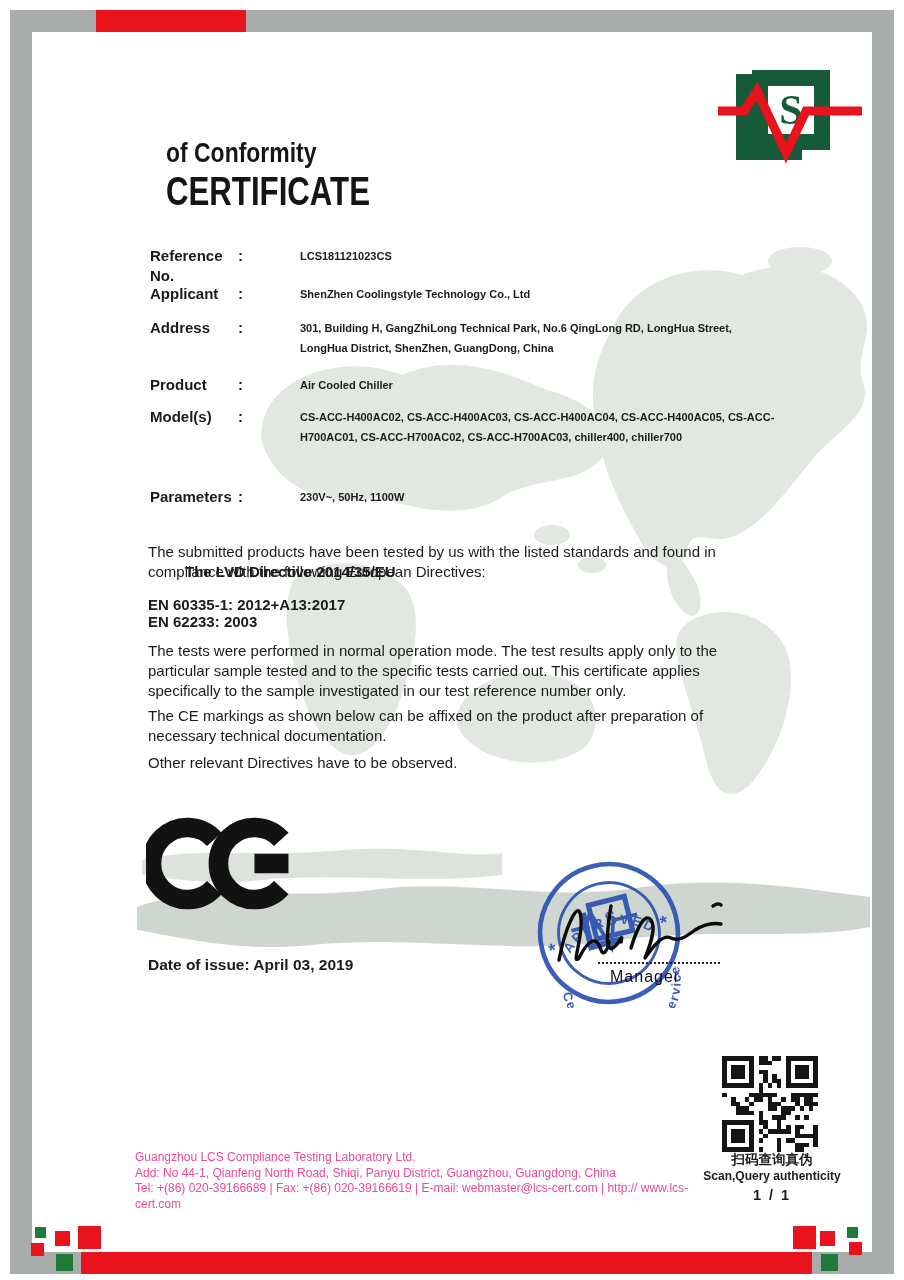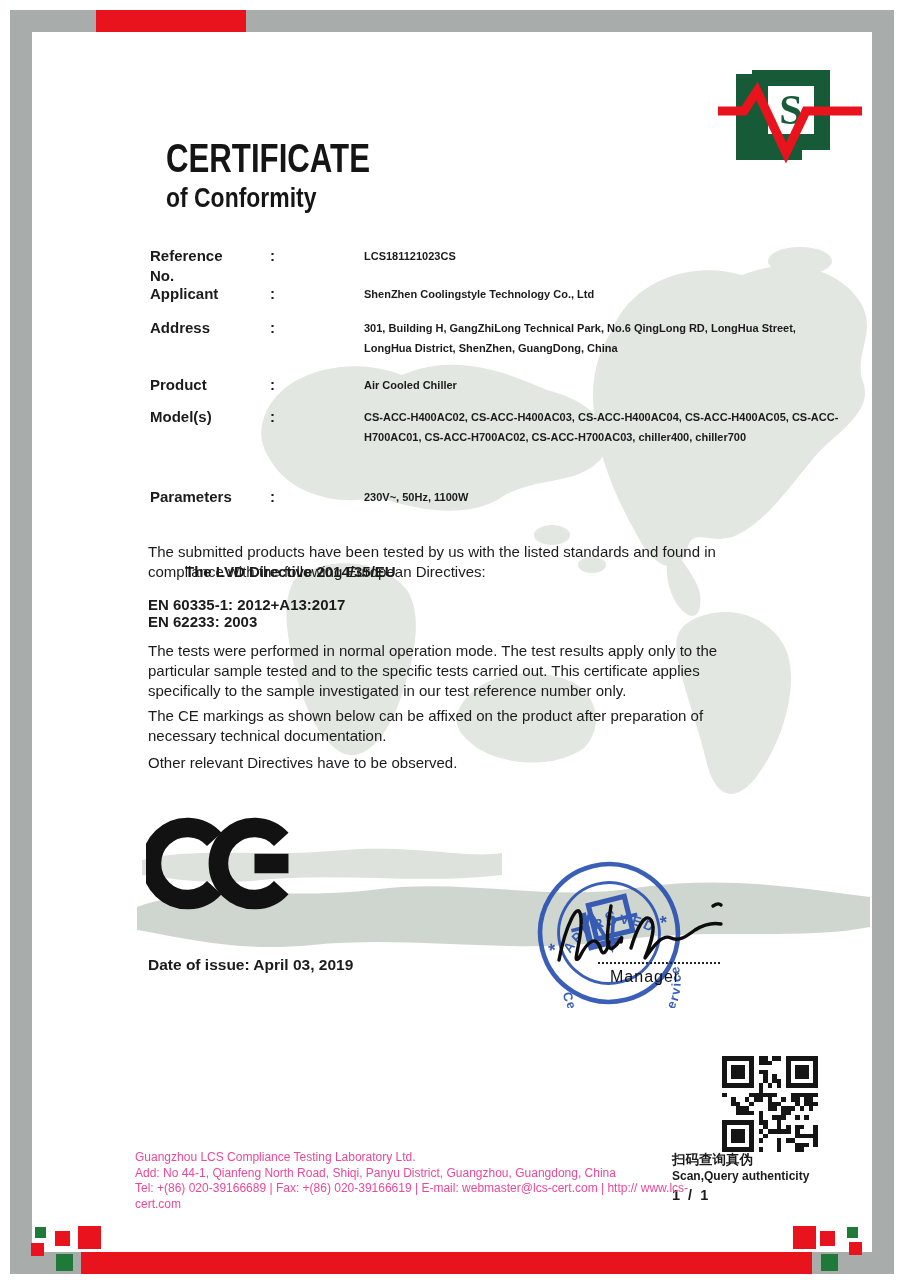--- a/index.html
+++ b/index.html
@@ -13,30 +13,30 @@
   .red{background:#e8131c;}
   .green-sq{background:#1f7a39;}
   .sq{position:absolute;z-index:7;}
   
   .title-wrap{left:166px;top:136px;z-index:3;}
   .title-main{font-size:40px;font-weight:bold;letter-spacing:0px;
     display:inline-block;transform:scaleX(.78);transform-origin:left top;white-space:nowrap;color:#151515;}
   .title-sub{font-size:27px;font-weight:bold;display:inline-block;
     transform:scaleX(.85);transform-origin:left top;white-space:nowrap;color:#151515;margin-top:2px;}
   
-  .field-row{left:150px;width:640px;display:grid;grid-template-columns:88px 62px 478px;z-index:3;gap:32px;}
+  .field-row{left:150px;width:640px;display:grid;grid-template-columns:88px 62px 478px;z-index:3;}
   .field-label{font-weight:bold;font-size:15px;line-height:20px;}
   .field-colon{font-weight:bold;font-size:15px;line-height:20px;}
   .field-value{font-weight:bold;font-size:11px;line-height:20px;}
   
   .para{left:148px;width:612px;font-size:15px;line-height:20px;z-index:3;}
   .bold{font-weight:bold;}
   
   .footer{left:135px;top:1150px;width:560px;font-size:12px;line-height:15.5px;color:#ec4899;z-index:3;}
-  .qr-caption{left:672px;top:1152px;width:200px;z-index:3;}
+  .qr-caption{left:672px;top:1152px;width:200px;text-align:center;z-index:3;}
   .qr-zh{font-size:13.5px;font-weight:bold;line-height:16px;}
   .qr-en{font-size:12px;font-weight:bold;line-height:16px;}
   .page-no{font-size:14.5px;font-weight:bold;margin-top:3px;letter-spacing:2px;}
   .manager{left:610px;top:968px;font-size:16px;letter-spacing:1px;z-index:6;color:#111;}
   .sig-line{left:598px;top:962px;width:122px;border-top:2px dotted #222;z-index:6;}
   .date-line{left:148px;top:956px;font-size:15.5px;font-weight:bold;z-index:3;text-align:center;}
   svg{display:block;}
   .nosel{user-select:none;}
 </style>
 </head>
@@ -90,22 +90,22 @@
   <rect x="26" y="82" width="66" height="16" fill="#175a38"></rect>
 
   <rect x="42" y="8" width="78" height="80" fill="#175a38"></rect>
   <rect x="58" y="24" width="46" height="48" fill="#ffffff"></rect>
   <text x="81" y="62" text-anchor="middle" font-family="Liberation Serif, serif" font-size="42" font-weight="bold" fill="#175a38">S</text>
 
   <polyline points="8,49 34,49 47,29 76,91 96,49 152,49" fill="none" stroke="#e8131c" stroke-width="9" stroke-linejoin="miter"></polyline>
 </svg>
 
 <div class="abs title-wrap">
+  <div><span class="title-sub">of Conformity</span></div>
   <div><span class="title-main">CERTIFICATE</span></div>
-  <div><span class="title-sub">of Conformity</span></div>
 </div>
 
 <div class="abs field-row" style="top:246px;">
   <div class="field-label">Reference No.</div>
   <div class="field-colon">:</div>
   <div class="field-value">LCS181121023CS</div>
 </div>
 <div class="abs field-row" style="top:284px;">
   <div class="field-label">Applicant</div>
   <div class="field-colon">:</div>

